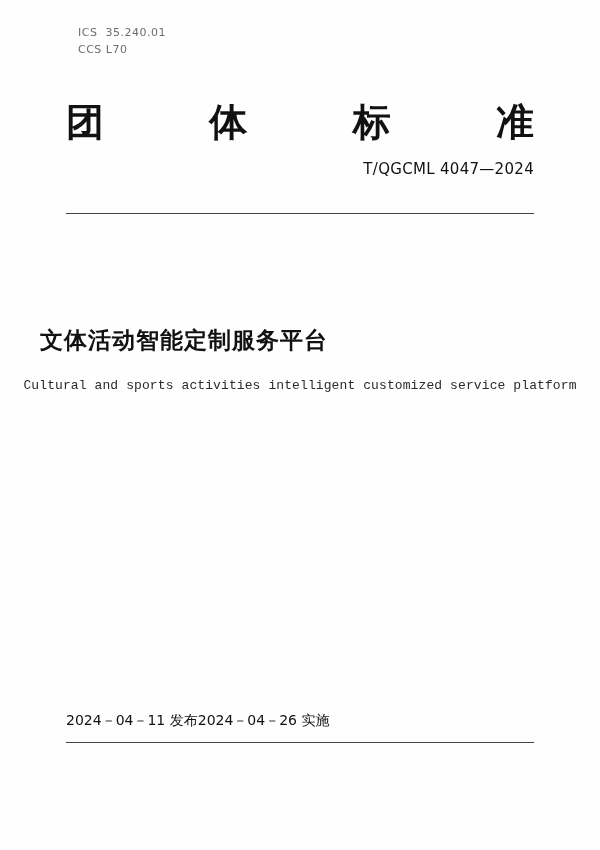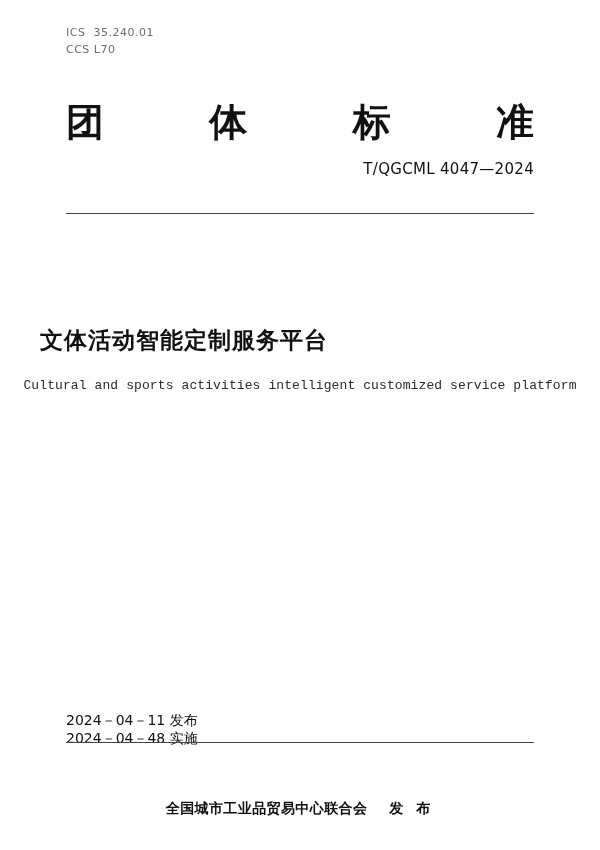--- a/index.html
+++ b/index.html
@@ -30,20 +30,21 @@
     left: 66px;
     top: 24px;
     font-family: "DejaVu Sans", sans-serif;
     font-size: 11px;
     line-height: 17px;
     color: #6d6d6d;
     letter-spacing: 0.5px;
   }
   .codes div {
     white-space: pre;
+    margin-left: 12px;
   }
 
   
   .bigtitle {
     position: absolute;
     left: 66px;
     top: 100px;
     width: 468px;
     display: flex;
     justify-content: space-between;
@@ -109,21 +110,20 @@
   .dates {
     position: absolute;
     left: 66px;
     top: 712px;
     width: 468px;
     display: flex;
     justify-content: flex-start;
     font-family: "DejaVu Sans", sans-serif;
     font-size: 14px;
     color: #111;
-    flex-direction: column;
   }
 
   
   .rule-bottom {
     position: absolute;
     left: 66px;
     top: 742px;
     width: 468px;
     height: 1px;
     background: #444;
@@ -164,22 +164,19 @@
 
   <div class="stdno">T/QGCML  4047—2024</div>
 
   <div class="rule"></div>
 
   <div class="doctitle">文体活动智能定制服务平台</div>
   <div class="doctitle-en">Cultural and sports activities intelligent customized service platform</div>
 
   <div class="dates">
     <span>2024－04－11 发布</span>
-    <span>2024－04－48 实施</span>
+    <span>2024－04－26 实施</span>
   </div>
 
   <div class="rule-bottom"></div>
 
-  <div class="issuer">
-    <span class="org">全国城市工业品贸易中心联合会</span><span class="verb">发  布</span>
-  </div>
 
 </div>
 
 </body></html>

